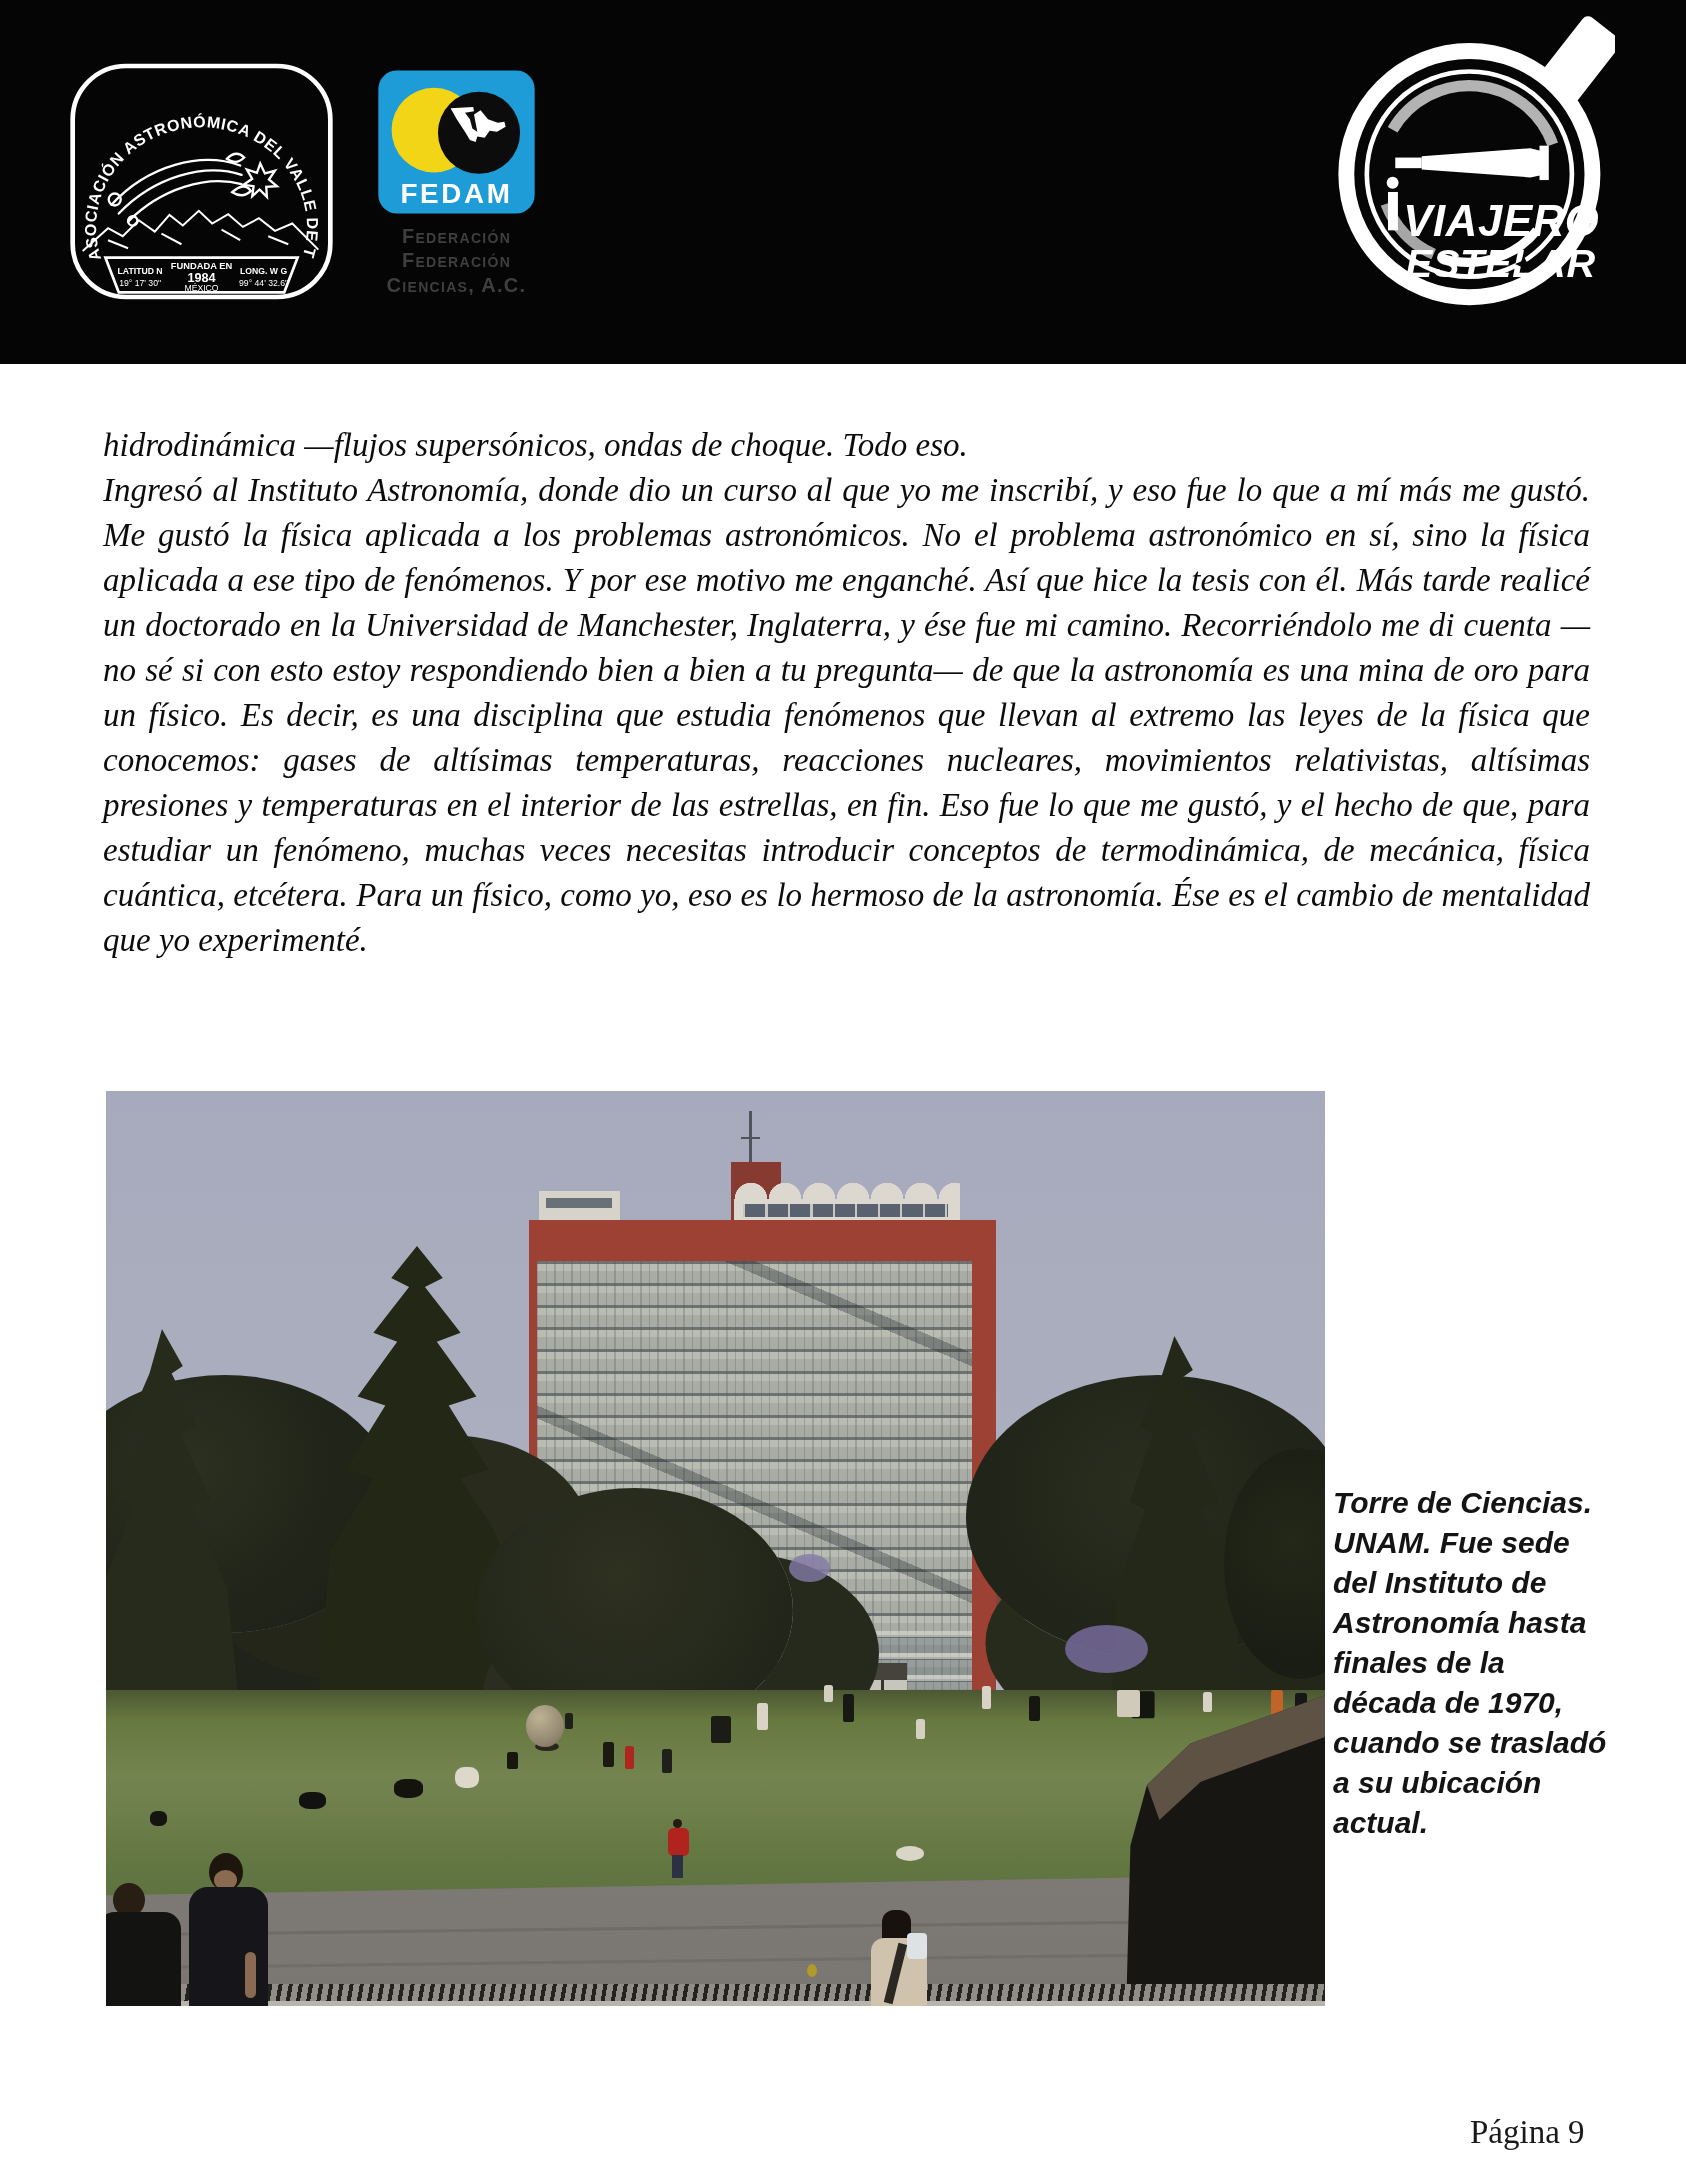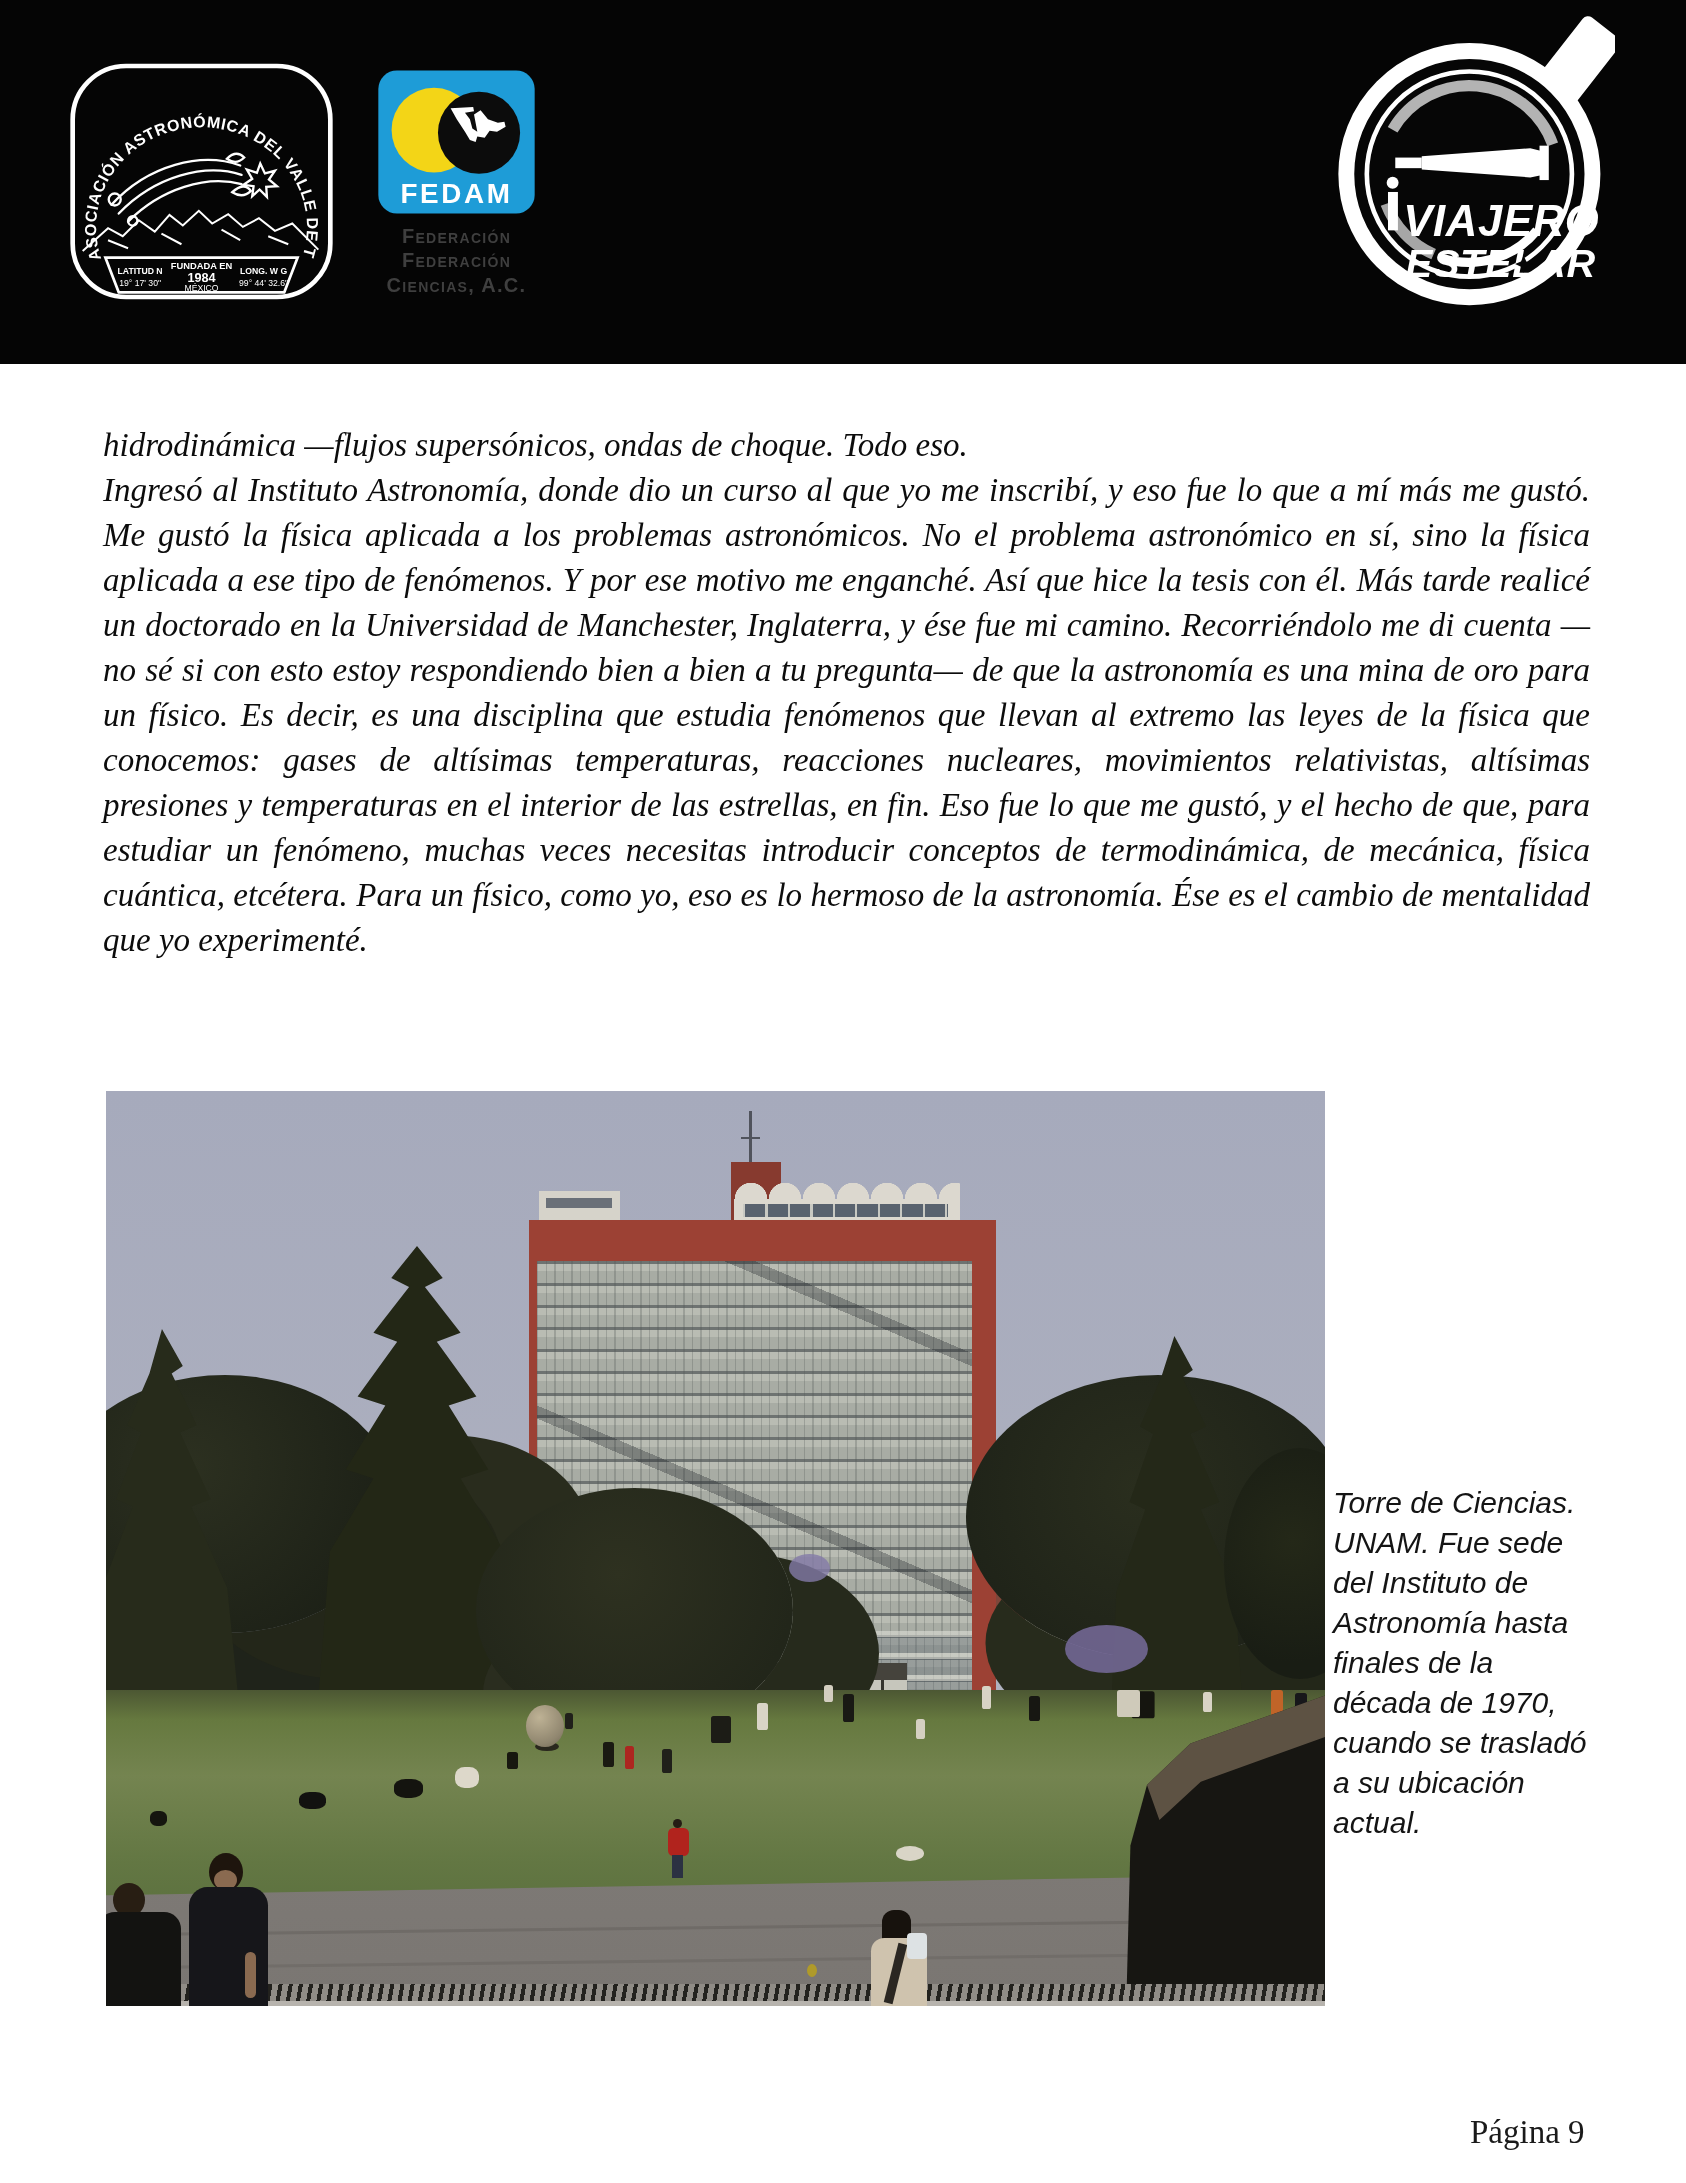--- a/index.html
+++ b/index.html
@@ -148,21 +148,21 @@
   .fgB .arm{left:61px;top:99px;width:10.6px;height:46px;border-radius:5.3px;background:#8a6a50;}
   .fgC{left:761px;top:819px;width:66px;height:98px;}
   .fgC .hair{left:14.6px;top:0;width:29px;height:46px;border-radius:12px;background:#17120d;}
   .fgC .body{left:4px;top:28px;width:56px;height:70px;border-radius:13.2px 13.2px 0 0;background:#cfc3ae;}
   .fgC .strap{left:24px;top:33px;width:9.3px;height:61px;background:#2b2722;transform:rotate(14deg);}
   .fgC .paper{left:40px;top:22.5px;width:20px;height:26.5px;border-radius:4px;background:#dde2e4;}
   .yspot{left:701px;top:873px;width:10px;height:13.2px;border-radius:50%;background:#af9a2a;}
 
   
   .caption{position:absolute;left:1333px;top:1483px;width:288px;
-     font-family:"Liberation Sans",sans-serif;font-style:italic;font-weight:400;
+     font-family:"Liberation Sans",sans-serif;font-style:italic;font-weight:700;
      font-size:30px;line-height:40px;color:#141414;white-space:pre-line;}
   .pagenum{position:absolute;left:1470px;top:2114px;font-size:33px;color:#1a1a1a;}
 </style>
 </head>
 <body>
 
 <div class="page">
 
   <div class="header-band">
 

